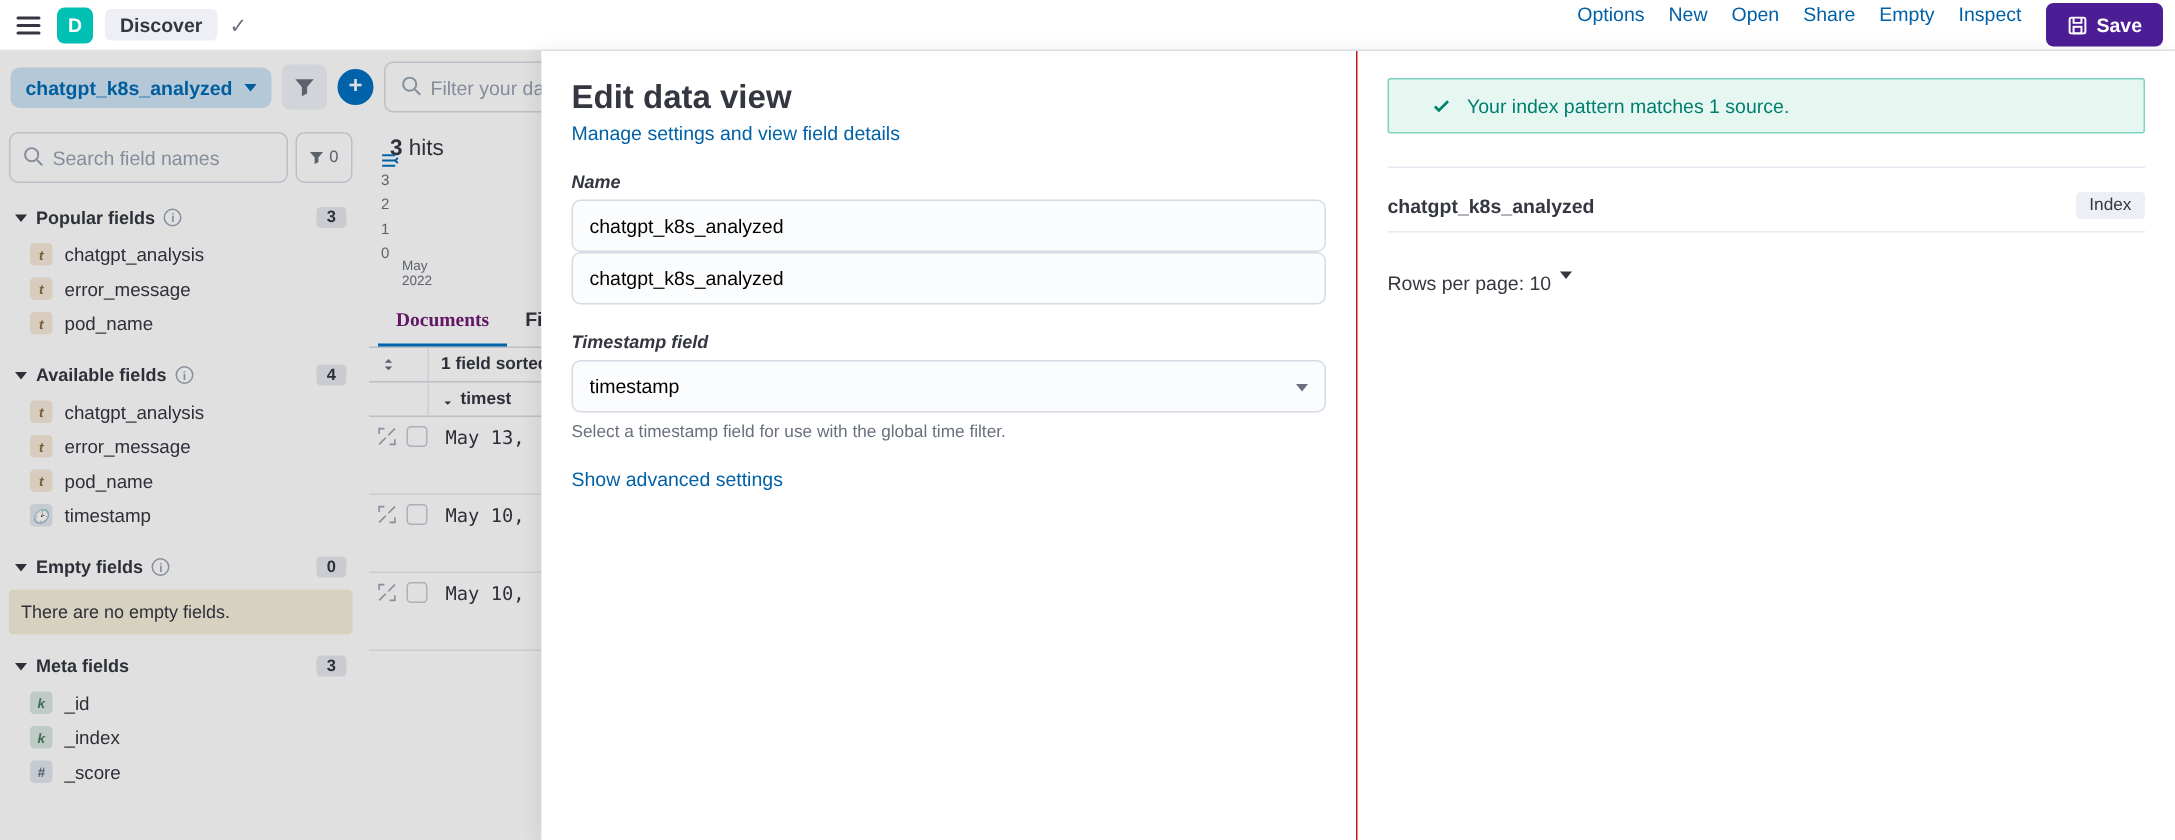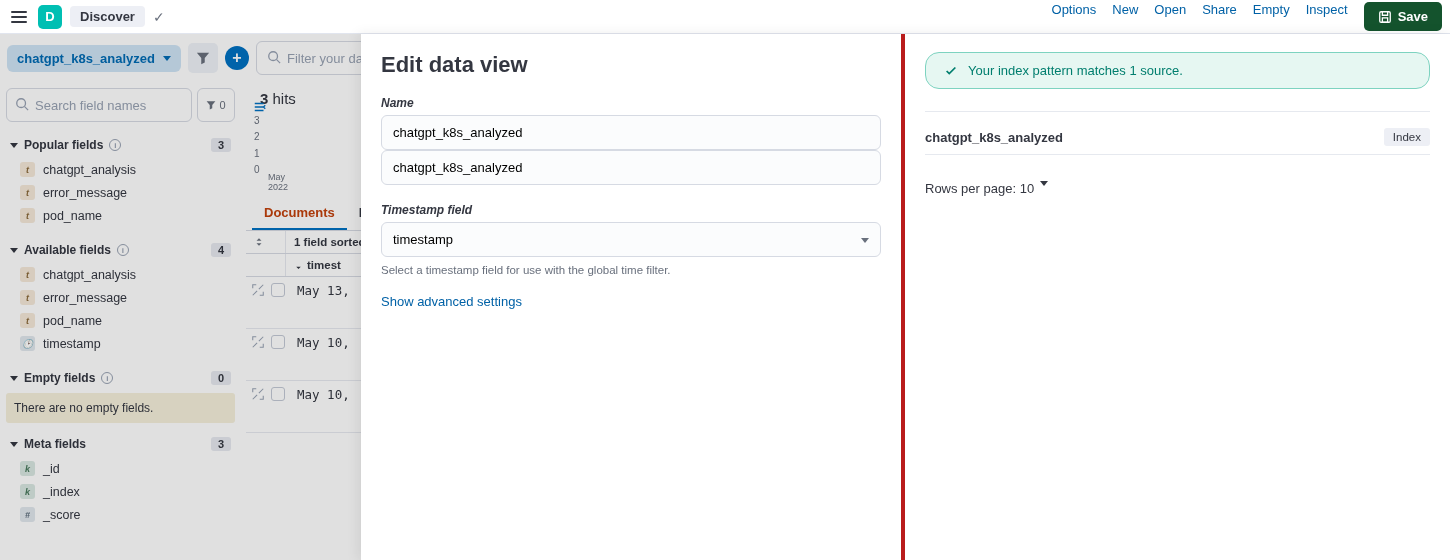--- a/index.html
+++ b/index.html
@@ -7,21 +7,21 @@
     
     
     .header { height: 34px; display: flex; align-items: center; padding: 0 8px; border-bottom: 1px solid #e1e5ee; background: #fff; }
     .hamburger { width: 22px; height: 22px; display: flex; flex-direction: column; justify-content: center; gap: 3px; padding: 0 3px; cursor: pointer; margin-right: 8px; }
     .hamburger span { height: 2px; background: #343741; border-radius: 1px; }
     .app-icon { width: 24px; height: 24px; background: #00bfb3; border-radius: 5px; color: #fff; display: flex; align-items: center; justify-content: center; font-weight: 700; font-size: 13px; margin-right: 8px; }
     .breadcrumb-pill { background: #edeff5; border-radius: 4px; padding: 3px 10px; font-size: 13px; font-weight: 600; margin-right: 8px; }
     .check { color: #69707d; font-size: 14px; }
     .header-right { margin-left: auto; display: flex; align-items: flex-start; gap: 16px; }
     .header-link { color: #0061a6; font-size: 13px; font-weight: 500; cursor: pointer; }
-    .save-btn { background: #14532d; color: #fff; border: none; border-radius: 5px; padding: 7px 14px; font-size: 13px; font-weight: 600; display: flex; align-items: center; gap: 6px; cursor: pointer; }
+    .save-btn { background: #4c1d95; color: #fff; border: none; border-radius: 5px; padding: 7px 14px; font-size: 13px; font-weight: 600; display: flex; align-items: center; gap: 6px; cursor: pointer; }
     .save-btn svg { width: 14px; height: 14px; }
     .dim-overlay { position: absolute; top: 34px; left: 0; width: 361px; bottom: 0; background: rgba(0,0,0,0.12); z-index: 5; pointer-events: none; }
 
     .toolbar { position: absolute; top: 34px; left: 0; right: 0; height: 48px; display: flex; align-items: center; padding: 7px; gap: 7px; }
     .dv-selector { display: flex; align-items: center; background: #cfe4f5; border-radius: 6px; padding: 6px 10px; color: #006bb4; font-weight: 600; gap: 8px; }
     .chev-down { width: 0; height: 0; border-left: 4px solid transparent; border-right: 4px solid transparent; border-top: 5px solid currentColor; }
     .icon-btn { width: 30px; height: 30px; border-radius: 5px; display: flex; align-items: center; justify-content: center; background: #eef2f7; color: #69707d; }
     .add-btn { width: 24px; height: 24px; border-radius: 50%; background: #0071c2; color: #fff; display: flex; align-items: center; justify-content: center; font-size: 16px; font-weight: 700; }
     .search-bar { flex: 0 0 auto; width: 120px; background: #fff; border: 1px solid #d6dae3; border-radius: 6px; height: 34px; display: flex; align-items: center; padding: 0 10px; color: #98a2b3; gap: 6px; overflow: hidden; white-space: nowrap; }
     .search-icon svg { width: 14px; height: 14px; }
@@ -46,44 +46,44 @@
     
     .main-bg { position: absolute; top: 82px; left: 246px; right: 0; bottom: 0; }
     .sort-icon-out { position: absolute; top: 18px; left: 7px; color: #0071c2; }
     .hits { padding: 8px 14px; font-size: 15px; }
     .hits b { font-weight: 700; }
     .chart-area { height: 78px; position: relative; padding-left: 20px; }
     .chart-y { position: absolute; left: 8px; top: 0; font-size: 10px; color: #69707d; display: flex; flex-direction: column; justify-content: space-between; height: 60px; }
     .chart-x { position: absolute; left: 22px; bottom: 0; font-size: 9px; color: #69707d; line-height: 1.1; }
     .tabs-row { display: flex; border-bottom: 1px solid #d6dae3; padding-left: 6px; margin-top: 4px; }
     .tabs-row .tab { padding: 8px 12px; font-size: 13px; font-weight: 600; color: #343741; }
-    .tabs-row .tab.active { color: #c2410c; border-bottom: 2px solid #0071c2; }
+    .tabs-row .tab.active { color: #701a75; border-bottom: 2px solid #0071c2; font-family: Liberation Serif, serif; }
     .grid-head { display: flex; border-bottom: 1px solid #d6dae3; font-size: 11.5px; font-weight: 600; }
     .gh-cell { padding: 5px 8px; border-right: 1px solid #e6e9ef; display: flex; align-items: center; gap: 4px; }
     .data-row { display: flex; border-bottom: 1px solid #e6e9ef; height: 52px; align-items: flex-start; padding-top: 6px; overflow: hidden; }
     .row-controls { display: flex; gap: 6px; padding-left: 5px; color: #98a2b3; }
     .expand-icon, .checkbox { width: 14px; height: 14px; }
     .checkbox { border: 1px solid #c3c9d5; border-radius: 3px; }
     .row-ts { font-family: Menlo, monospace; font-size: 12.5px; padding-left: 12px; white-space: nowrap; }
 
     
     .flyout { position: absolute; top: 34px; left: 361px; right: 0; bottom: 0; background: #fff; display: flex; z-index: 10; box-shadow: -3px 0 12px rgba(0,0,0,0.08); }
-    .flyout-left { flex: 1; padding: 18px 20px; border-right: 4px solid #b91c1c; overflow-y: auto; max-width: 544px; }
+    .flyout-left { flex: 1; padding: 18px 20px; border-right: 1px solid #b91c1c; overflow-y: auto; max-width: 544px; }
     .flyout-title { font-size: 22px; font-weight: 700; margin-bottom: 3px; }
     .flyout-link { color: #0061a6; font-size: 13px; cursor: pointer; }
     .form-label { font-size: 12px; font-weight: 600; margin-top: 18px; margin-bottom: 5px; font-style: italic; }
     .form-input { width: 100%; border: 1px solid #d6dae3; border-radius: 6px; padding: 9px 11px; font-size: 13px; background: #fbfcfd; font-family: inherit; }
     .form-input::placeholder { color: #98a2b3; }
     .help-text { font-size: 11.5px; color: #69707d; margin-top: 5px; line-height: 1.4; }
     .select-wrap { position: relative; }
     .select-wrap .chev-down { position: absolute; right: 12px; top: 16px; border-top-color: #69707d; pointer-events: none; }
     .adv-link { color: #0061a6; font-size: 13px; cursor: pointer; display: inline-block; margin-top: 16px; }
 
     .flyout-right { flex: 1; padding: 18px 20px; }
-    .success-box { background: #e6f7f2; border: 1px solid #7dd3c0; border-radius: 14px; padding: 10px 18px; display: flex; align-items: center; gap: 10px; color: #007e6e; font-size: 13px; margin-bottom: 22px; }
+    .success-box { background: #e6f7f2; border: 1px solid #7dd3c0; border-radius: 2px; padding: 10px 28px; display: flex; align-items: center; gap: 10px; color: #007e6e; font-size: 13px; margin-bottom: 22px; }
     .success-box svg { width: 14px; height: 14px; flex-shrink: 0; }
     .match-row { display: flex; align-items: center; justify-content: space-between; padding: 8px 0; border-bottom: 1px solid #e6e9ef; }
     .match-name { font-weight: 700; font-size: 13px; }
     .index-badge { background: #edeff5; border-radius: 3px; padding: 3px 9px; font-size: 11.5px; font-weight: 500; }
     .rows-pp { display: flex; align-items: flex-start; gap: 6px; font-size: 13px; margin-top: 26px; }
     .rows-pp .chev-down { border-top-color: #343741; }
     .divider-top { border-top: 1px solid #e6e9ef; margin-bottom: 8px; }
   </style>
 </head>
 <body>
@@ -289,20 +289,21 @@
     </div>
     <div class="row-ts">May 10,</div>
   </div>
 </div>
 
 <div class="dim-overlay"></div>
 
 <div class="flyout">
   <div class="flyout-left">
     <div class="flyout-title">Edit data view</div>
+    <div class="flyout-link">Manage settings and view field details</div>
 
     <div class="form-label">Name</div>
     <input class="form-input" value="chatgpt_k8s_analyzed" style="">
 
     <input class="form-input" value="chatgpt_k8s_analyzed" style="">
 
     <div class="form-label">Timestamp field</div>
     <div class="select-wrap">
       <input class="form-input" readonly="" value="timestamp" style="">
       <span class="chev-down"></span>

